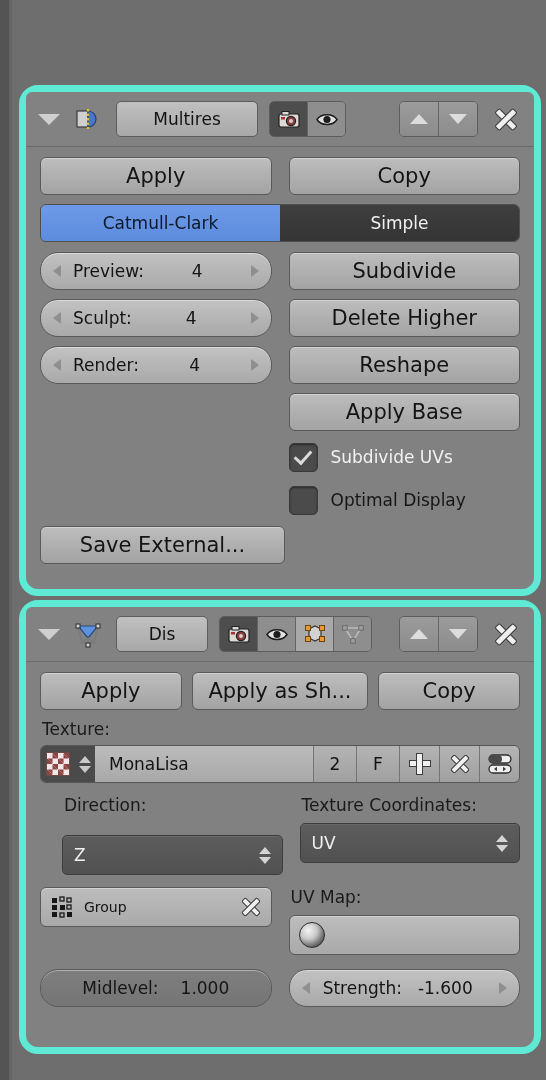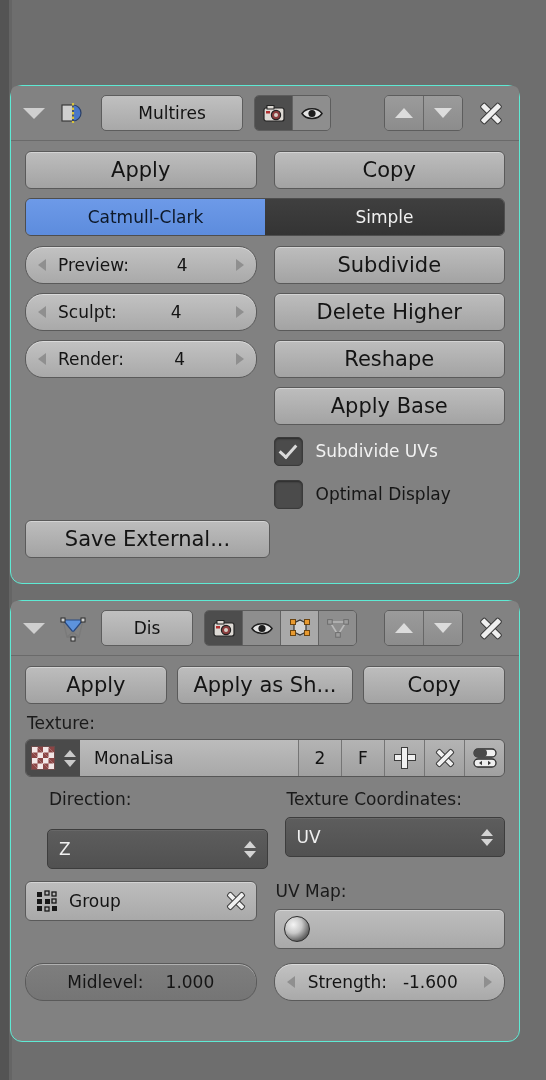--- a/index.html
+++ b/index.html
@@ -22,23 +22,23 @@
     box-shadow:inset 0 1px 0 rgba(255,255,255,.07);
     display:flex;align-items:center;
   }
   .addmod .lbl{color:#e6e6e6;font-size:18px;padding-left:15px;letter-spacing:.1px;}
   .addmod .updown{margin-left:auto;margin-right:13px;display:flex;flex-direction:column;gap:3px;}
   .tri-up{width:0;height:0;border-left:7px solid transparent;border-right:7px solid transparent;border-bottom:8px solid #d9d9d9;}
   .tri-dn{width:0;height:0;border-left:7px solid transparent;border-right:7px solid transparent;border-top:8px solid #d9d9d9;}
 
   
   .panel{
-    position:absolute;left:10px;width:508px;
+    position:absolute;left:19px;width:508px;
     background:#818181;
-    border:1px solid #5eead4;border-radius:12px;
+    border:7px solid #5eead4;border-radius:19px;
   }
   .panel-hdr{
     height:54px;display:flex;align-items:center;padding:0 12px;
     border-bottom:1px solid #6a6a6a;
     background:#828282;border-radius:6px 6px 0 0;
   }
   .panel-body{padding:10px 14px 14px 14px;}
 
   
   .collapse{width:0;height:0;border-left:11px solid transparent;border-right:11px solid transparent;border-top:11px solid #cfcfcf;margin-right:13px;}
@@ -152,21 +152,21 @@
   }
   .ddown .arrows{margin-left:auto;display:flex;flex-direction:column;gap:3px;}
   .ar-u{width:0;height:0;border-left:6px solid transparent;border-right:6px solid transparent;border-bottom:7px solid #d4d4d4;}
   .ar-d{width:0;height:0;border-left:6px solid transparent;border-right:6px solid transparent;border-top:7px solid #d4d4d4;}
 
   
   .sfield{
     height:38px;border:1px solid #5a5a5a;border-radius:6px;
     background:linear-gradient(#bdbdbd,#a9a9a9);
     display:flex;align-items:center;padding:0 9px;gap:10px;
-    font-size:17px;color:#141414;
+    font-size:14px;color:#141414;
     box-shadow:inset 0 1px 0 rgba(255,255,255,.35);
   }
   .vgico{width:24px;height:24px;position:relative;flex:0 0 auto;}
   .uvico{width:24px;height:24px;border-radius:50%;flex:0 0 auto;
      background:radial-gradient(circle at 35% 32%,#f4f4f4 0%,#c8c8c8 38%,#6a6a6a 70%,#2b2b2b 100%);
      border:1px solid #2c2c2c;}
 </style>
 </head>
 <body>
 

